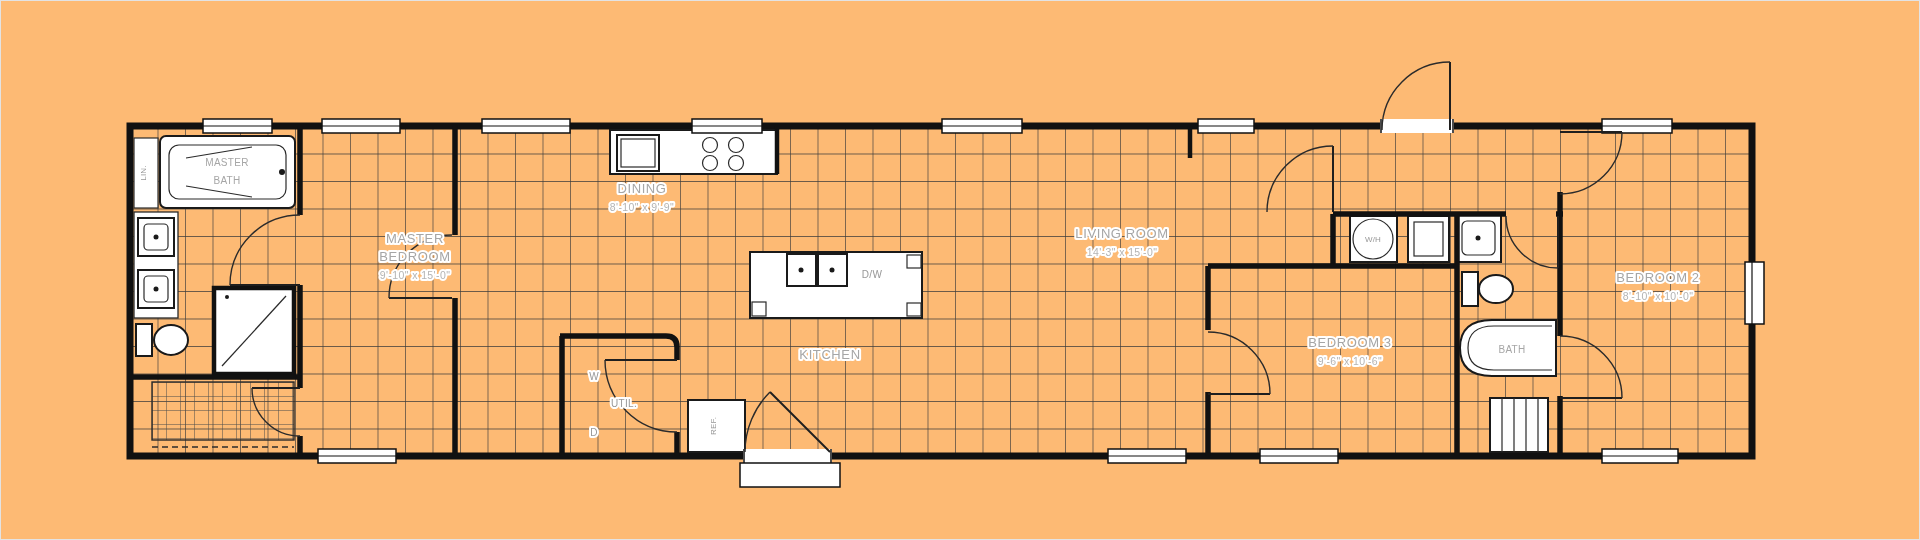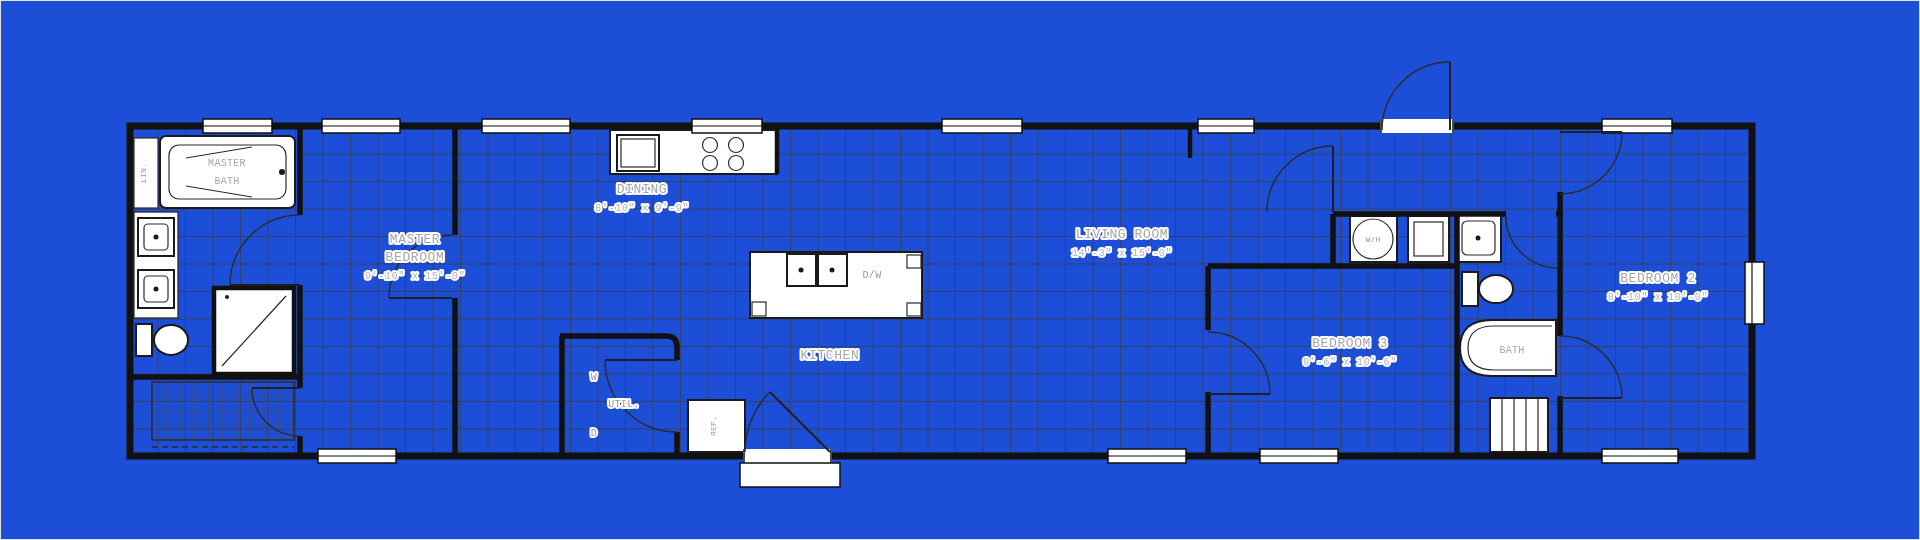--- a/index.html
+++ b/index.html
@@ -1,19 +1,19 @@
 <!DOCTYPE html>
 <html><head>
 <meta charset="utf-8">
 <style>
   html,body{margin:0;padding:0;background:#ffffff;}
   .frame{
-    position:relative;width:1920px;height:540px;background:#1d4ed8;
+    position:relative;width:1920px;height:540px;background:#fdba74;
     box-shadow:inset 0 0 0 1px #e3e3e3;
-    font-family:Liberation Mono, monospace;
+    font-family:Liberation Sans, sans-serif;
   }
   svg{display:block;}
   .wall-line{stroke:#111111;stroke-width:5.5;fill:none;stroke-linecap:butt;}
   .wall-thin{stroke:#111111;stroke-width:4.5;fill:none;}
   .fix{stroke:#1a1a1a;stroke-width:2;fill:#ffffff;}
   .fix-hvy{stroke:#111111;stroke-width:4.5;fill:#ffffff;}
   .inner{stroke:#2a2a2a;stroke-width:1.2;fill:none;}
   .dot{fill:#1a1a1a;stroke:none;}
   .win-box{fill:#ffffff;stroke:#111111;stroke-width:1.5;}
   .win-line{stroke:#111111;stroke-width:1.2;fill:none;}

